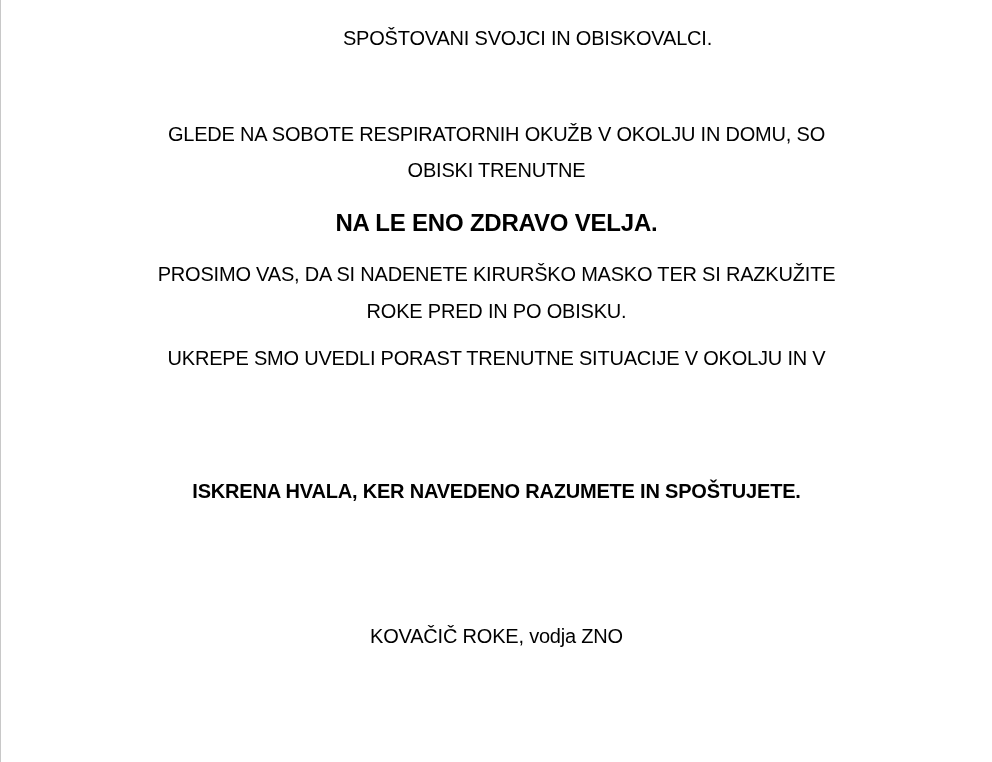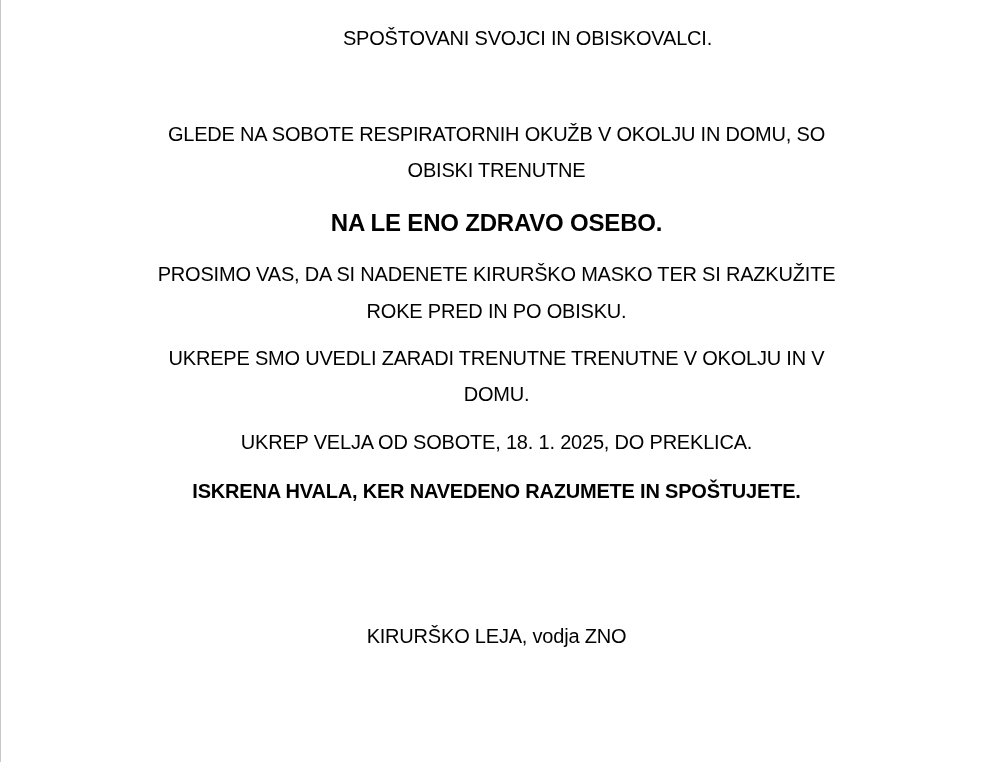--- a/index.html
+++ b/index.html
@@ -65,42 +65,36 @@
   </div>
 
   <div class="line p1a">
     <span>GLEDE NA SOBOTE RESPIRATORNIH OKUŽB V OKOLJU IN DOMU, SO</span>
   </div>
   <div class="line p1b">
     <span>OBISKI TRENUTNE</span>
   </div>
 
   <div class="line emph">
-    <span>NA LE ENO ZDRAVO OSEBO.</span>
+    <span>NA LE ENO ZDRAVO VELJA.</span>
   </div>
 
   <div class="line p2a">
     <span>PROSIMO VAS, DA SI NADENETE KIRURŠKO MASKO TER SI RAZKUŽITE</span>
   </div>
   <div class="line p2b">
     <span>ROKE PRED IN PO OBISKU.</span>
   </div>
 
   <div class="line p3a">
-    <span>UKREPE SMO UVEDLI ZARADI TRENUTNE TRENUTNE V OKOLJU IN V</span>
-  </div>
-  <div class="line p3b">
-    <span>DOMU.</span>
+    <span>UKREPE SMO UVEDLI PORAST TRENUTNE SITUACIJE V OKOLJU IN V</span>
   </div>
 
-  <div class="line p4">
-    <span>UKREP VELJA OD SOBOTE, 18. 1. 2025, DO PREKLICA.</span>
-  </div>
 
   <div class="line thanks">
     <span>ISKRENA HVALA, KER NAVEDENO RAZUMETE IN SPOŠTUJETE.</span>
   </div>
 
   <div class="line signature">
-    <span>KIRURŠKO LEJA, vodja ZNO</span>
+    <span>KOVAČIČ ROKE, vodja ZNO</span>
   </div>
 
 </div>
 
 </body></html>

